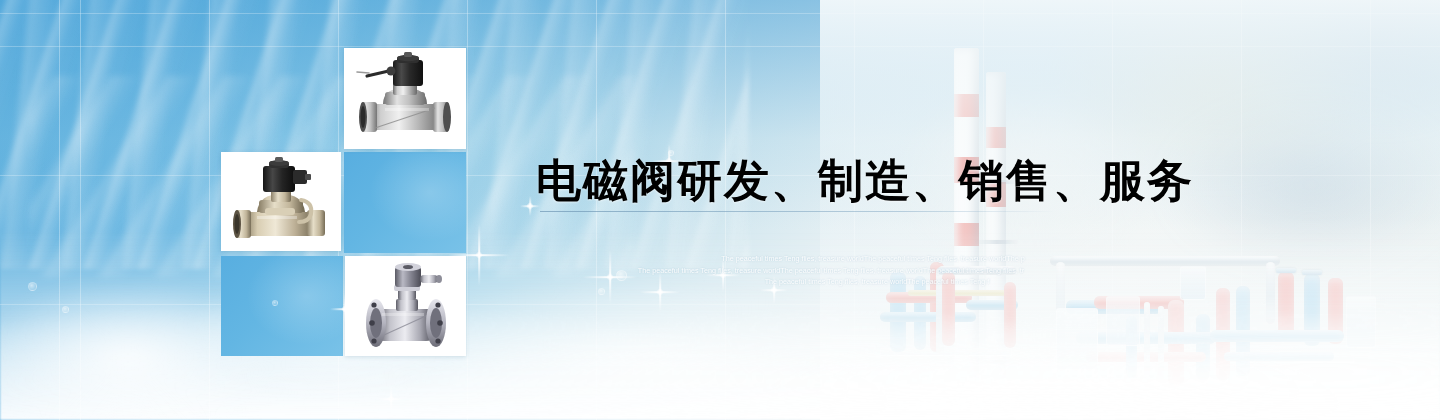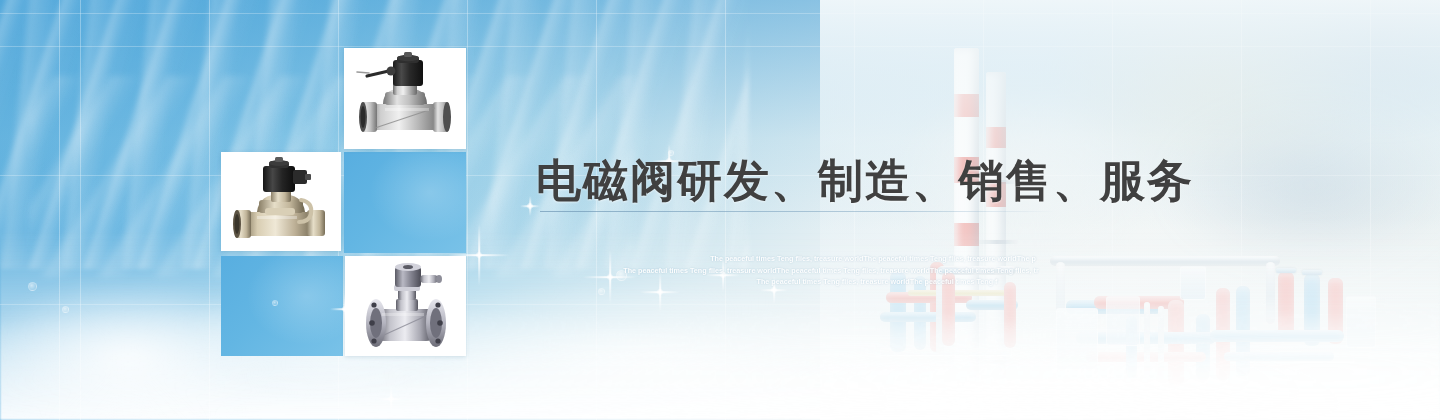--- a/index.html
+++ b/index.html
@@ -232,21 +232,21 @@
   }
 
   
   .copy { position:absolute; left:0; top:0; width:1440px; height:420px; }
 
   .headline {
     position:absolute; left:536px; top:155px;
     font-size:45px; line-height:52px;
     font-weight:700;
     letter-spacing:2px;
-    color:#404040;
+    color:#000000;
     white-space:nowrap;
     text-shadow:0 1px 2px rgba(255,255,255,.55);
   }
   .divider {
     position:absolute; left:540px; top:211px; width:516px; height:1px;
     background:linear-gradient(90deg, rgba(110,150,180,.70), rgba(120,160,190,.45) 70%, rgba(140,175,200,0));
   }
   .subhead {
     position:absolute; left:509px; top:220px;
     font-size:29px; line-height:36px;
@@ -258,21 +258,21 @@
   }
   .microcopy {
     position:absolute; left:620px; top:253px; width:470px;
     text-align:center;
     font-size:7.2px; line-height:11.5px;
     color:#ffffff;
     opacity:.92;
     white-space:nowrap;
     text-shadow:0 0 2px rgba(130,170,195,.55);
   }
-  .microcopy div { overflow:hidden;font-weight:bold; }
+  .microcopy div { overflow:hidden; }
   .microcopy .m1 { margin-left:36px; }
   .microcopy .m2 { margin-left:-48px; }
   .microcopy .m3 { margin-left:44px; }
 </style>
 </head>
 <body>
 
 <div class="banner">
 
   <div class="sky-base"></div>

